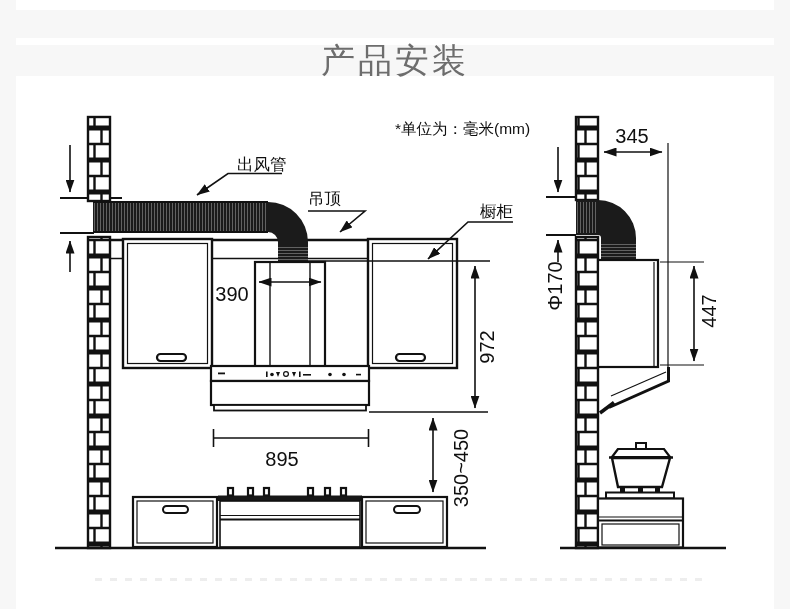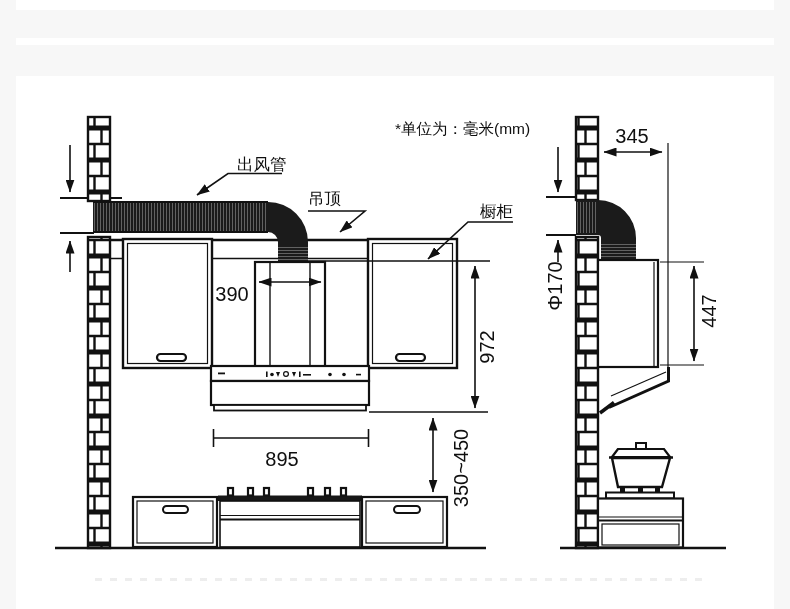--- a/index.html
+++ b/index.html
@@ -22,20 +22,21 @@
   .unit{font-size:15.5px;}
 </style>
 </head>
 <body>
 
 <div class="stage">
   <div class="band band-top"></div>
   <div class="band band-a"></div>
   <div class="band band-b"></div>
   <div class="content-bg"></div>
+  <h1 class="title">产品安装</h1>
 
   <svg class="diagram" width="790" height="609" viewBox="0 0 790 609">
     <defs>
       <marker id="arr" viewBox="0 0 13 9" refX="12.5" refY="4.5" markerWidth="13" markerHeight="9" markerUnits="userSpaceOnUse" orient="auto-start-reverse">
         <path d="M0,0 L13,4.5 L0,9 Z" fill="#111"></path>
       </marker>
       <pattern id="brick" width="22" height="32" patternUnits="userSpaceOnUse">
         <rect width="22" height="32" fill="#ffffff"></rect>
         <path d="M0,1.2 H22 M0,16 H22 M0,30.8 H22" stroke="#111" stroke-width="2.4" fill="none"></path>
         <path d="M13.5,1 V16 M6.5,16 V31" stroke="#111" stroke-width="2.4" fill="none"></path>

